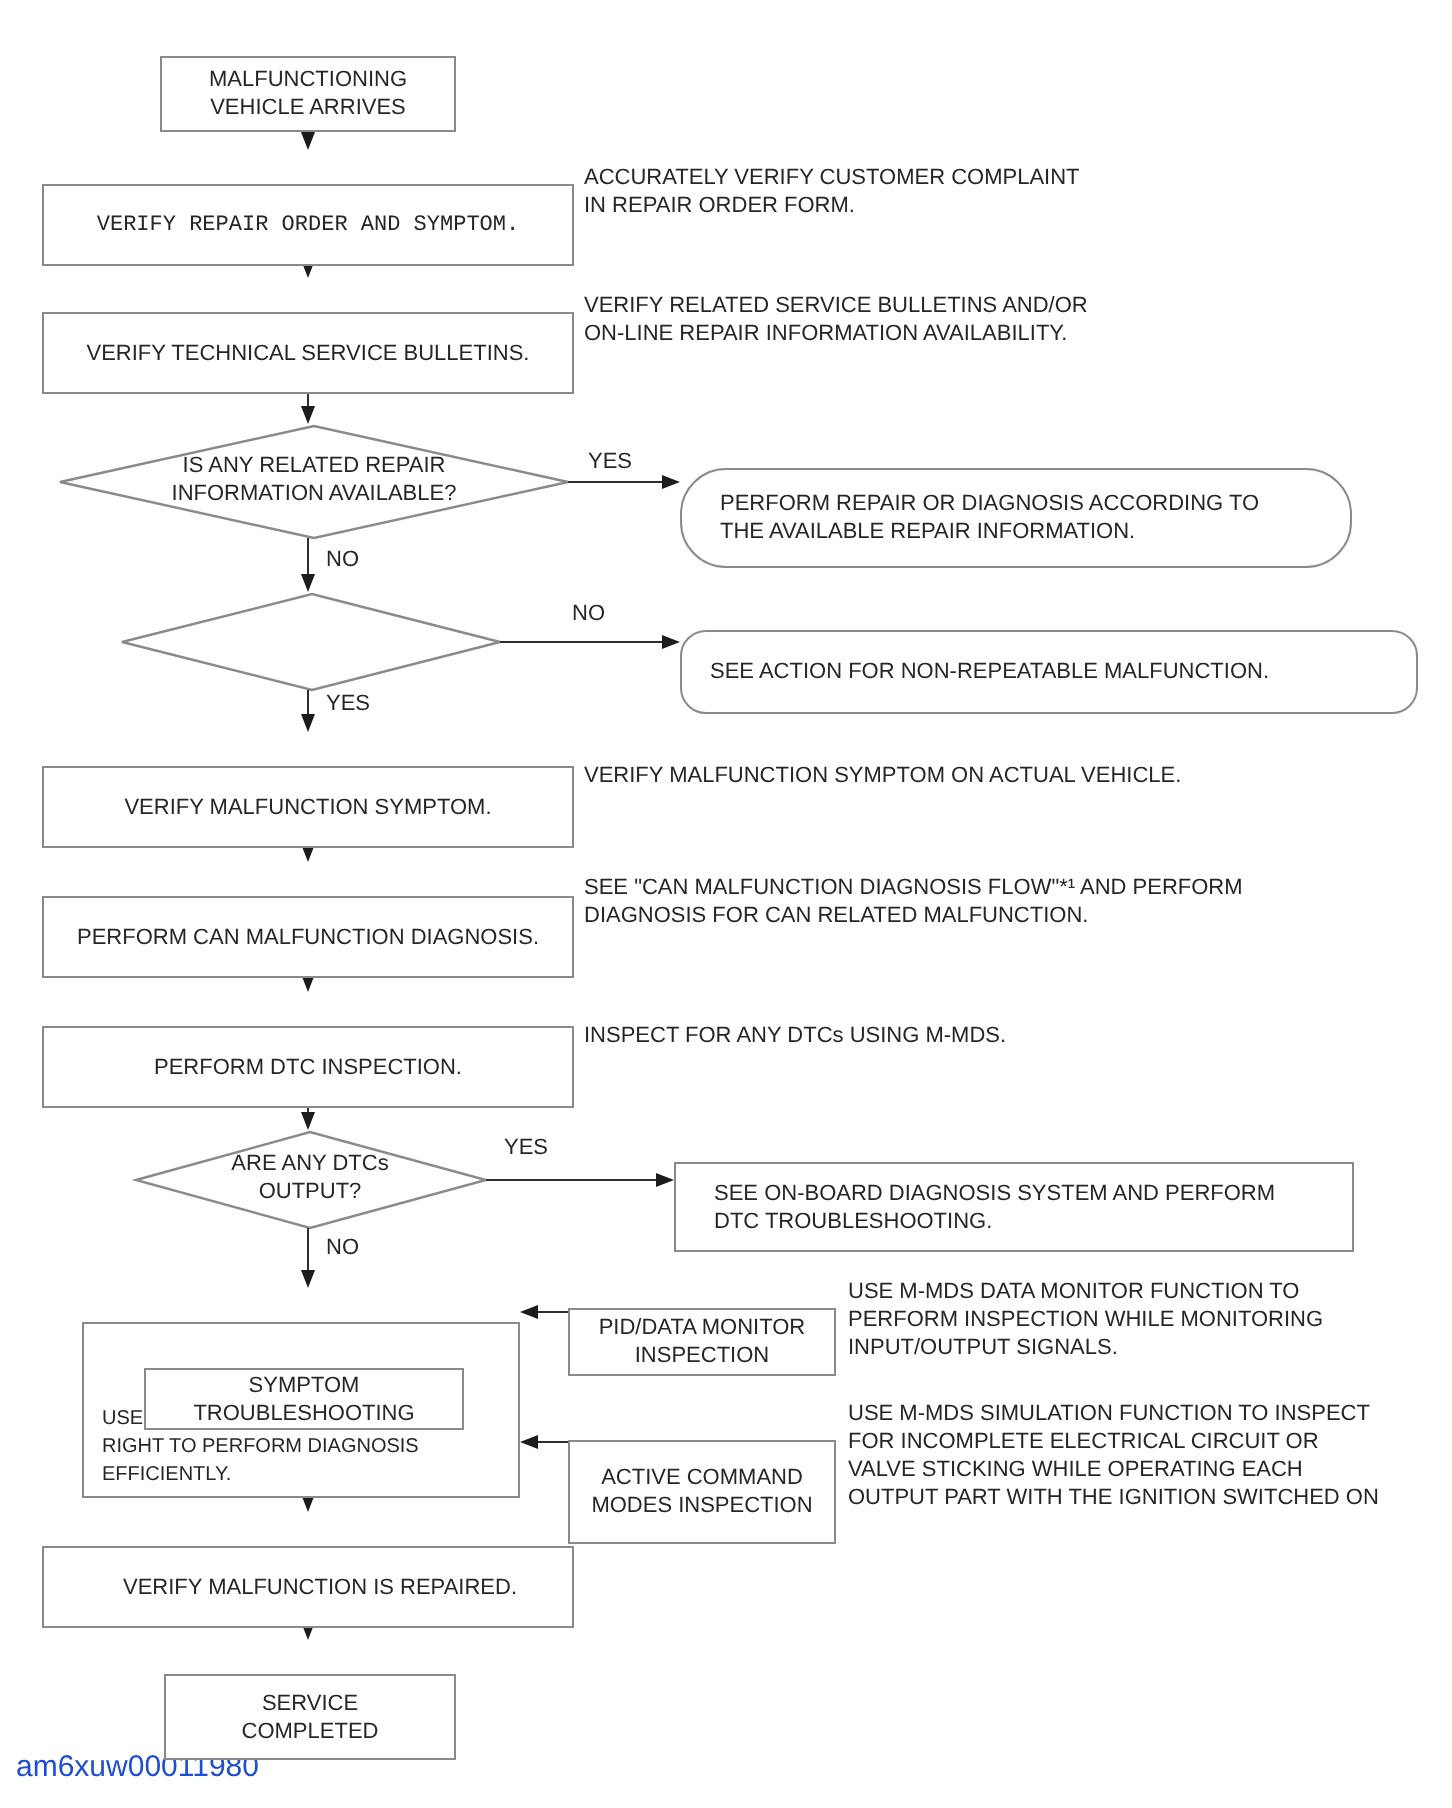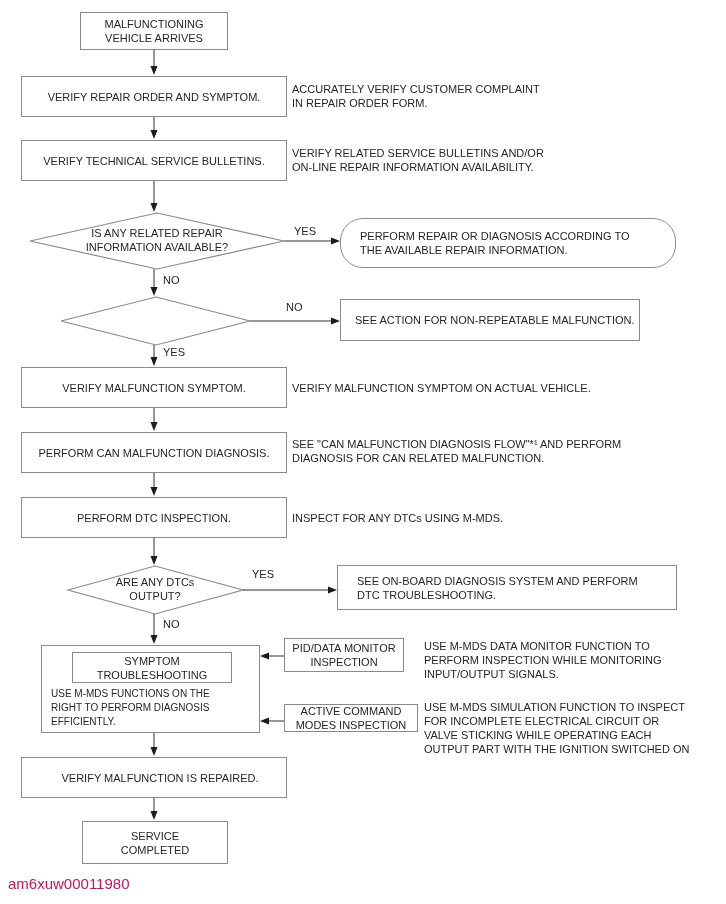--- a/index.html
+++ b/index.html
@@ -23,20 +23,21 @@
     background: #ffffff;
     border: 1px solid #8a8a8a;
     display: flex;
     align-items: center;
     justify-content: center;
     text-align: center;
     font-size: 11px;
     line-height: 14px;
     white-space: pre;
     z-index: 2;
+    margin-top: 16px;
   }
   .box.left-align { justify-content: flex-start; text-align: left; }
 
   .dlabel {
     position: absolute;
     font-size: 11px;
     line-height: 14px;
     text-align: center;
     white-space: pre;
     z-index: 3;
@@ -61,21 +62,21 @@
     width: 205px;
     font-size: 10px;
     line-height: 14px;
     white-space: pre;
     text-align: left;
   }
   #figure-code {
     position: absolute;
     left: 8px; top: 875px;
     font-size: 15px;
-    color: #be185d;
+    color: #1d4ed8;
     white-space: pre;
   }
 </style>
 </head>
 <body>
 
 <div id="canvas">
 
   <svg id="connectors" viewBox="0 0 726 904" xmlns="http://www.w3.org/2000/svg">
 
@@ -146,50 +147,50 @@
     </g>
     <g>
       <line x1="284" y1="721" x2="268" y2="721"></line>
         <polygon class="head" points="269,717.5 269,724.5 260,721"></polygon>
     </g>
   </svg>
 
   <div class="box" style="left:80px; top:12px; width:148px; height:38px;">MALFUNCTIONING
 VEHICLE ARRIVES</div>
 
-  <div class="box" style="left:21px; top:76px; width:266px; height:41px;">VERIFY REPAIR ORDER AND SYMPTOM.</div>
+  <div class="box" style="left:21px; top:76px; width:266px; height:41px;font-family:Liberation Mono, monospace;">VERIFY REPAIR ORDER AND SYMPTOM.</div>
 
   <div class="box" style="left:21px; top:140px; width:266px; height:41px;">VERIFY TECHNICAL SERVICE BULLETINS.</div>
 
   <div class="box left-align" style="left:340px; top:218px; width:336px; height:50px; padding-left:19px;border-radius:23px;">PERFORM REPAIR OR DIAGNOSIS ACCORDING TO
 THE AVAILABLE REPAIR INFORMATION.</div>
 
-  <div class="box left-align" style="left:340px; top:299px; width:300px; height:42px; padding-left:14px;">SEE ACTION FOR NON-REPEATABLE MALFUNCTION.</div>
+  <div class="box left-align" style="left:340px; top:299px; width:369px; height:42px; padding-left:14px;border-radius:13px;">SEE ACTION FOR NON-REPEATABLE MALFUNCTION.</div>
 
   <div class="box" style="left:21px; top:367px; width:266px; height:41px;text-align:right;">VERIFY MALFUNCTION SYMPTOM.</div>
 
   <div class="box" style="left:21px; top:432px; width:266px; height:41px;">PERFORM CAN MALFUNCTION DIAGNOSIS.</div>
 
   <div class="box left-align" style="left:337px; top:565px; width:340px; height:45px; padding-left:19px;">SEE ON-BOARD DIAGNOSIS SYSTEM AND PERFORM
 DTC TROUBLESHOOTING.</div>
 
   <div class="box" style="left:21px; top:497px; width:266px; height:41px;">PERFORM DTC INSPECTION.</div>
 
   <div class="box" style="left:41px; top:645px; width:219px; height:88px; display:block;">
     <div class="box" style="left:30px; top:6px; width:160px; height:31px;">SYMPTOM
 TROUBLESHOOTING</div>
     <div class="bigbox-body">USE M-MDS FUNCTIONS ON THE
 RIGHT TO PERFORM DIAGNOSIS
 EFFICIENTLY.</div>
   </div>
 
-  <div class="box" style="left:284px; top:638px; width:120px; height:34px;">PID/DATA MONITOR
+  <div class="box" style="left:284px; top:638px; width:134px; height:34px;">PID/DATA MONITOR
 INSPECTION</div>
 
-  <div class="box" style="left:284px; top:704px; width:134px; height:28px;">ACTIVE COMMAND
+  <div class="box" style="left:284px; top:704px; width:134px; height:52px;">ACTIVE COMMAND
 MODES INSPECTION</div>
 
   <div class="box" style="left:21px; top:757px; width:266px; height:41px;padding-left:12px;">VERIFY MALFUNCTION IS REPAIRED.</div>
 
   <div class="box" style="left:82px; top:821px; width:146px; height:43px;">SERVICE
 COMPLETED</div>
 
   <div class="dlabel" style="left:37px; top:226px; width:240px;">IS ANY RELATED REPAIR
 INFORMATION AVAILABLE?</div>
   <div class="dlabel" style="left:65px; top:575px; width:180px;">ARE ANY DTCs

